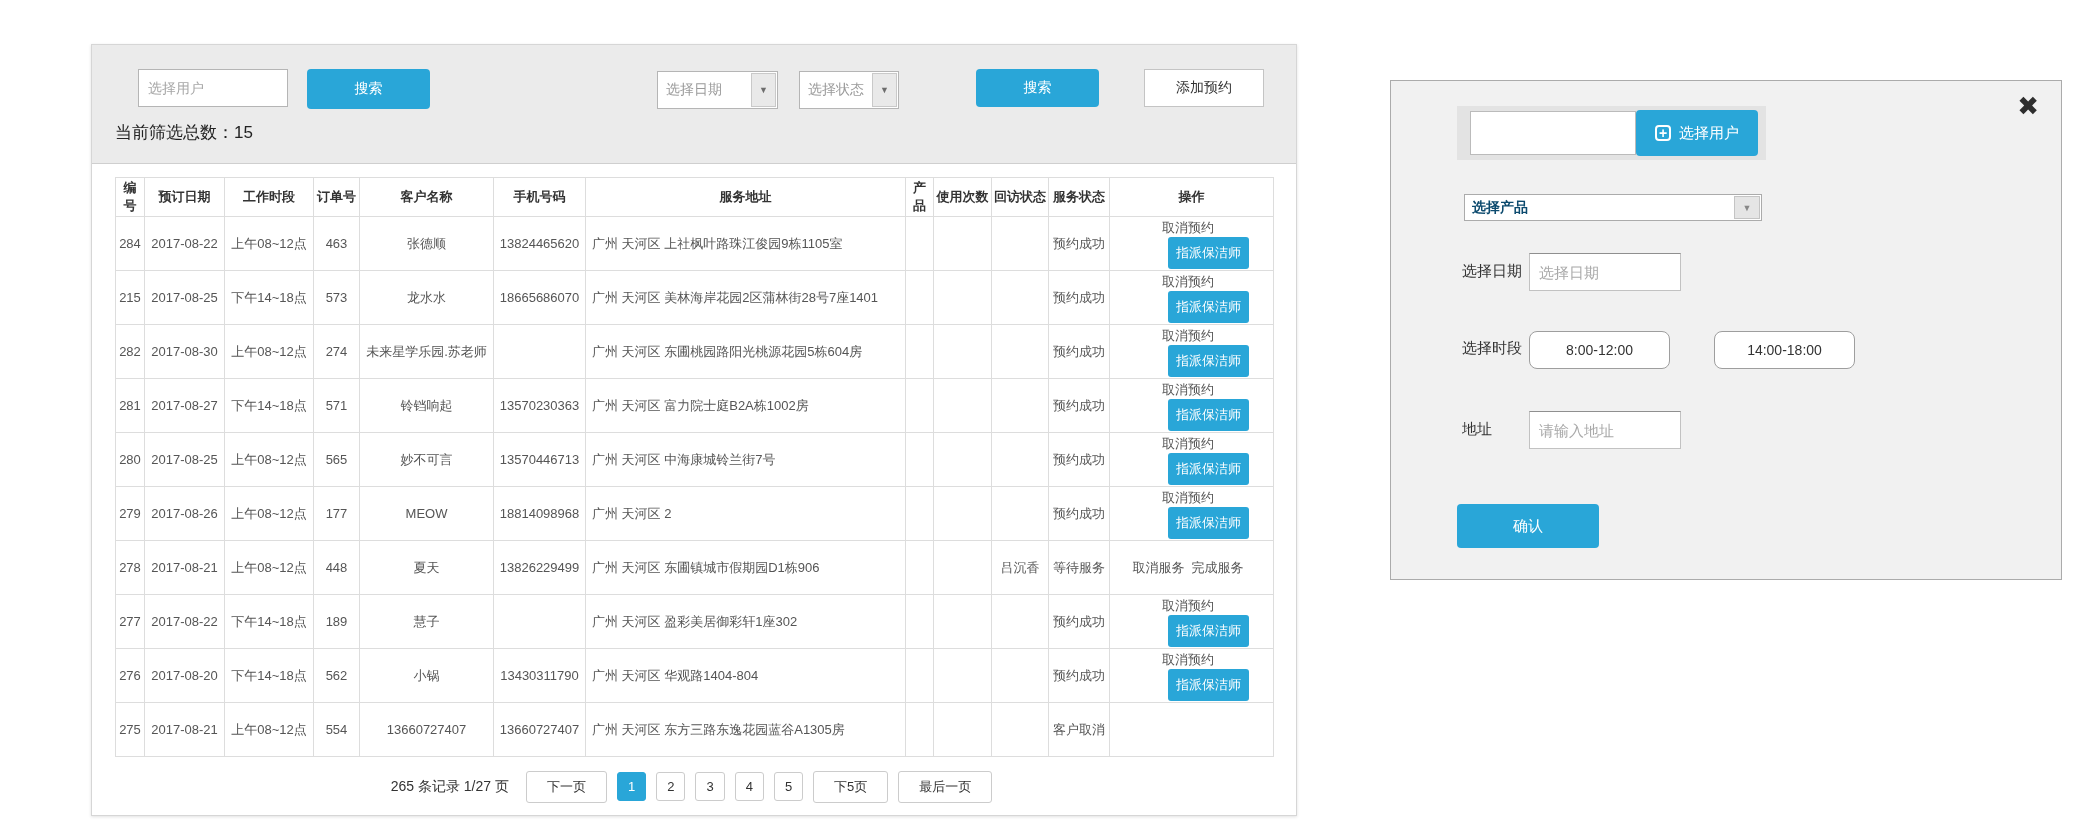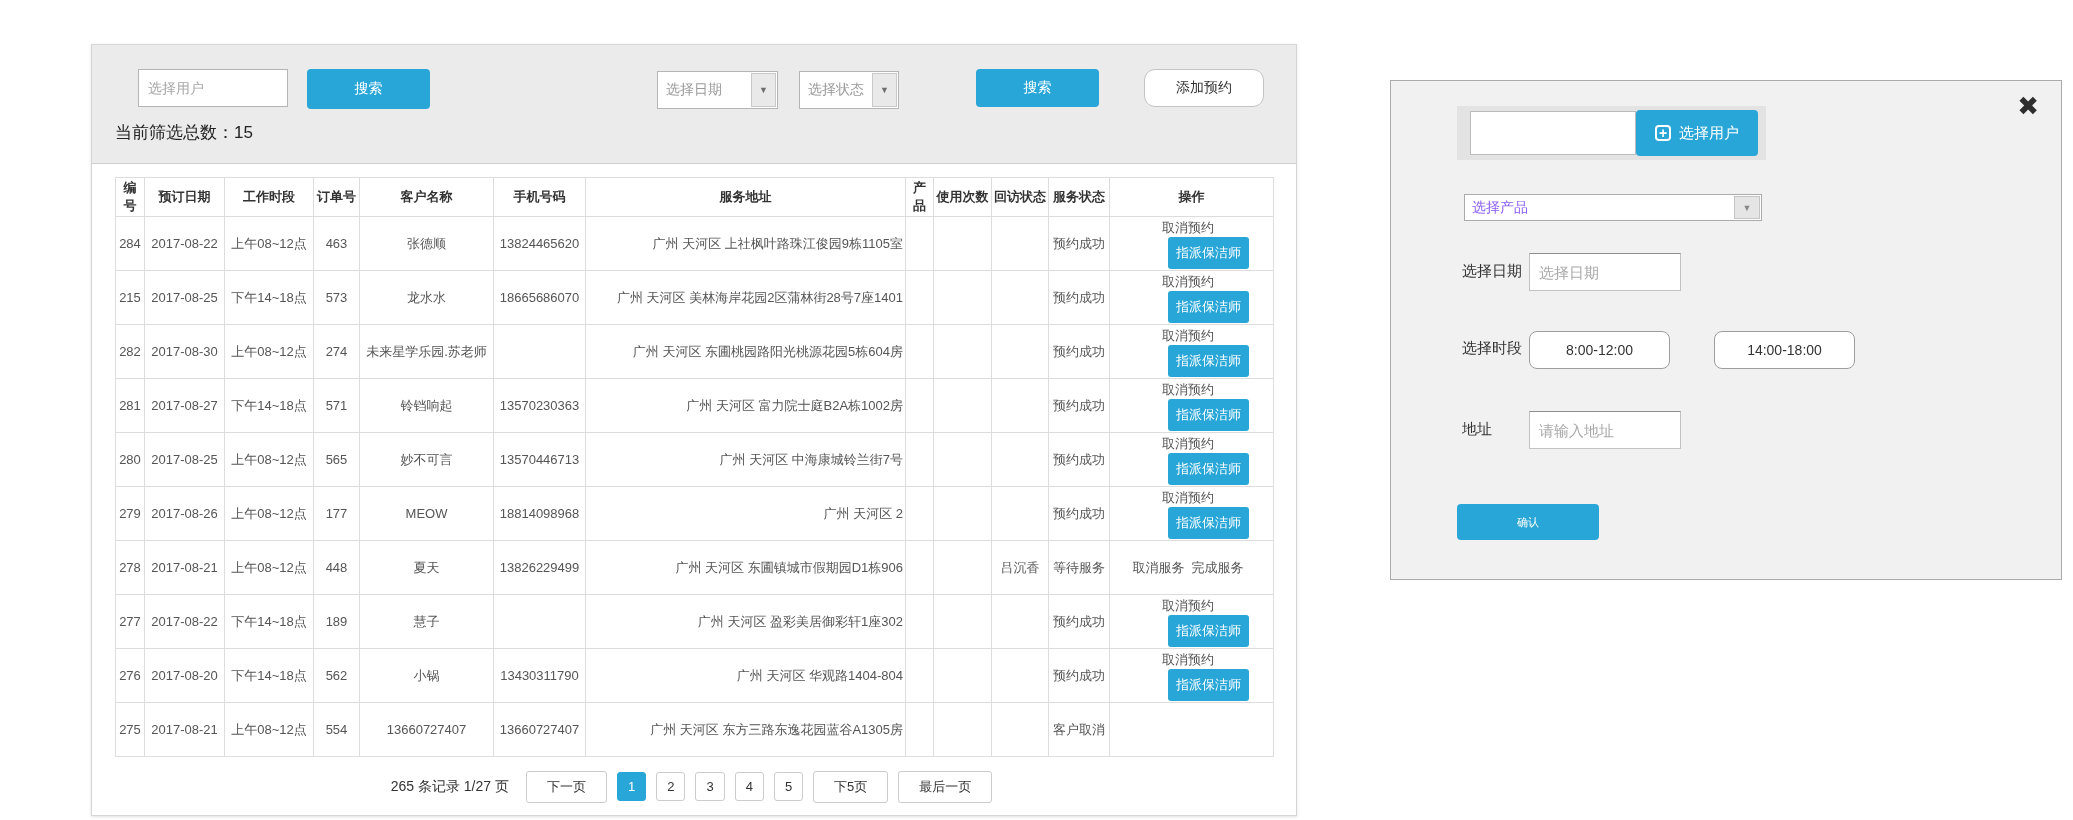--- a/index.html
+++ b/index.html
@@ -13,41 +13,41 @@
     background:#ebebeb; border-bottom:1px solid #cfcfcf; }
   .tb-input { position:absolute; left:46px; top:24px; width:150px; height:38px;
     background:#fff; border:1px solid #b5b5b5; font-size:14px; color:#333; padding:0 9px;
     font-family:inherit; }
   .tb-input::placeholder { color:#a6a6a6; }
   .btn-blue { background:#29a6d8; color:#fff; border:none; border-radius:4px;
     font-size:14px; cursor:pointer; font-family:inherit; }
   .btn-search1 { position:absolute; left:215px; top:24px; width:123px; height:40px; }
   .btn-search2 { position:absolute; left:884px; top:24px; width:123px; height:38px; }
   .btn-white { position:absolute; left:1052px; top:24px; width:120px; height:38px;
-    background:#fff; border:1px solid #c4c4c4; border-radius:11px; font-size:14px;
+    background:#fff; border:1px solid #c4c4c4; border-radius:0; font-size:14px;
     color:#333; cursor:pointer; font-family:inherit; }
   .select { position:absolute; top:26px; height:38px; background:#fff;
     border:1px solid #b5b5b5; display:flex; align-items:stretch; cursor:pointer; }
   .select.date { left:565px; width:121px; }
   .select.status { left:707px; width:100px; }
   .select .txt { flex:1; display:flex; align-items:center; padding:0 8px;
     color:#9a9a9a; font-size:14px; overflow:hidden; white-space:nowrap; }
   .select .arrow { width:25px; margin:1px; background:#e9e9e9; border:1px solid #c9c9c9;
     display:flex; align-items:center; justify-content:center; color:#6d6d6d; font-size:9px; }
   .summary { position:absolute; left:23px; top:76px; font-size:17px; color:#222; }
 
   
   table.grid { position:absolute; left:23px; top:132px; width:1158px;
     border-collapse:collapse; table-layout:fixed; font-size:13px; color:#555;
     background:#fff; }
   .grid th, .grid td { border:1px solid #ddd; text-align:center; vertical-align:middle;
     padding:1px 2px; overflow:hidden; }
   .grid th { color:#333; font-weight:bold; height:27px; font-size:13px; }
   .grid td { height:54px; }
-  .grid td.addr { text-align:right; padding-left:6px; }
+  .grid td.addr { text-align:left; padding-left:6px; }
   .assign-btn { display:inline-block; background:#29a6d8; color:#fff; border-radius:3px;
     padding:7px 8px; font-size:13px; cursor:pointer; white-space:nowrap;margin-left:34px; }
   .action-link { color:#555; cursor:pointer; margin-right:7px; white-space:nowrap; }
 
   
   .pagination { position:absolute; left:0; right:0; top:726px; text-align:center;
     font-size:14px; color:#333; }
   .pg-info { margin-right:12px; }
   .pg-btn { display:inline-block; border:1px solid #ccc; border-radius:3px; background:#fff;
     padding:6px 20px; margin:0 5px; font-size:13px; color:#333; cursor:pointer; }
@@ -66,36 +66,36 @@
   .user-btn { position:absolute; left:179px; top:4px; width:122px; height:46px;
     background:#29a6d8; border:none; border-radius:4px; color:#fff; display:flex;
     align-items:center; justify-content:center; gap:8px; font-size:15px; cursor:pointer;
     font-family:inherit; }
   .plus-box { width:16px; height:16px; border:2px solid #fff; border-radius:4px;
     display:flex; align-items:center; justify-content:center; font-size:14px;
     font-weight:bold; line-height:1; }
   .product-select { position:absolute; left:73px; top:113px; width:298px; height:27px;
     background:#fff; border:1px solid #ababab; display:flex; align-items:stretch; cursor:pointer; }
   .product-select .txt { flex:1; display:flex; align-items:center; padding:0 7px;
-    color:#8b5cf6; font-size:14px; }
+    color:#0c4a6e; font-size:14px;font-weight:bold; }
   .product-select .arrow { width:26px; margin:1px; background:#e5e5e5; border:1px solid #c4c4c4;
     display:flex; align-items:center; justify-content:center; color:#888; font-size:9px; }
   .form-label { position:absolute; left:71px; font-size:15px; color:#333; }
   .lbl-date { top:181px; } .lbl-time { top:258px; } .lbl-addr { top:339px; }
   .m-input { position:absolute; left:138px; width:152px; height:38px; background:#fff;
     border:1px solid #c2c2c2; border-top-color:#8f8f8f; font-size:15px; padding:0 9px;
     color:#333; font-family:inherit; }
   .m-input::placeholder { color:#a9a9a9; }
   .in-date { top:172px; } .in-addr { top:330px; }
   .slots { position:absolute; left:138px; top:250px; display:flex; gap:44px; }
   .slot { width:141px; height:38px; background:#fff; border:1px solid #9e9e9e;
     border-radius:8px; display:flex; align-items:center; justify-content:center;
     font-size:14px; color:#333; cursor:pointer; }
-  .confirm-btn { position:absolute; left:66px; top:423px; width:142px; height:36px;
-    background:#29a6d8; border:none; border-radius:4px; color:#fff; font-size:11px;
+  .confirm-btn { position:absolute; left:66px; top:423px; width:142px; height:44px;
+    background:#29a6d8; border:none; border-radius:4px; color:#fff; font-size:15px;
     cursor:pointer; font-family:inherit; }
 </style>
 </head>
 <body>
 
 <div class="panel-left">
   <div class="toolbar">
     <input class="tb-input" placeholder="选择用户" style="">
     <button class="btn-blue btn-search1">搜索</button>
     <div class="select date">

